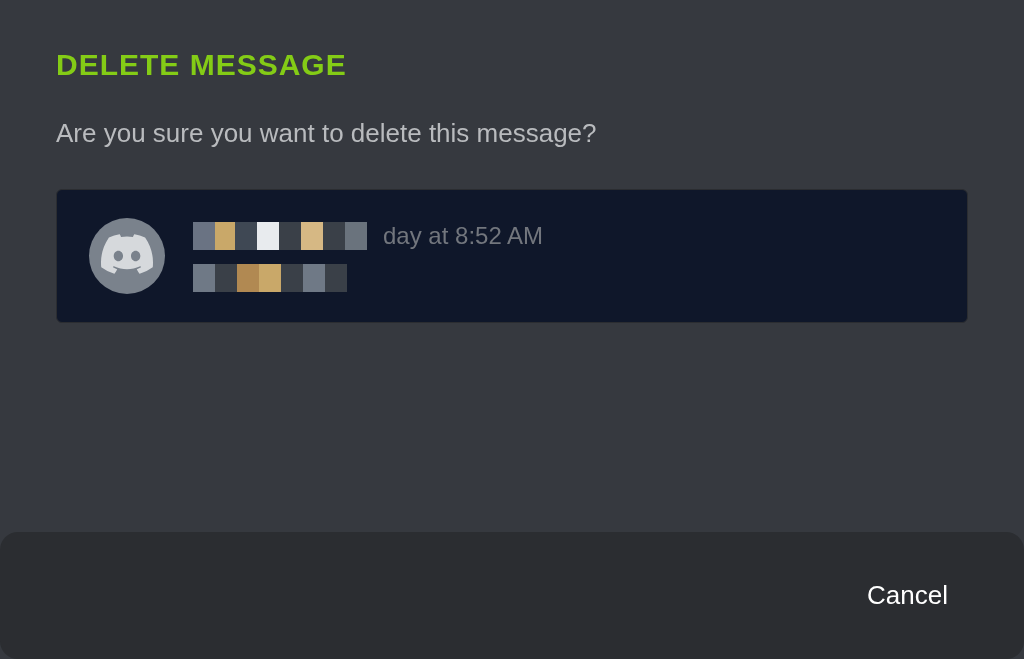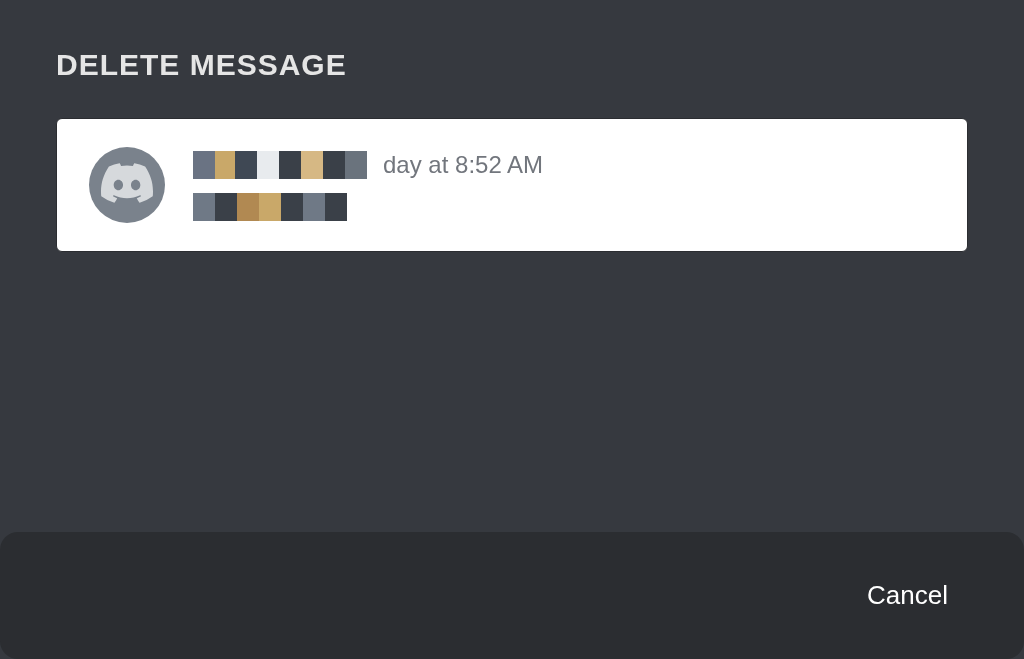--- a/index.html
+++ b/index.html
@@ -17,40 +17,40 @@
     .modal {
       width: 100%;
       height: 100%;
       display: flex;
       flex-direction: column;
     }
     .modal-header {
       padding: 48px 56px 16px 56px;
     }
     .modal-title {
-      color: #e5e5e5;
+      color: #84cc16;
       font-size: 30px;
       font-weight: 700;
       letter-spacing: 1px;
       text-transform: uppercase;
     }
     .modal-body {
       padding: 20px 56px 40px 56px;
       flex: 1;
     }
     .confirm-text {
       color: #b9bbbe;
       font-size: 26px;
       font-weight: 400;
       margin-bottom: 40px;
     }
     .message-preview {
       border: 1px solid #2b2d31;
       border-radius: 6px;
-      background: #ffffff;
+      background: #0f172a;
       padding: 28px 32px;
       display: flex;
       align-items: flex-start;
       gap: 28px;
     }
     .avatar {
       width: 76px;
       height: 76px;
       border-radius: 50%;
       background: #7a828c;
@@ -127,20 +127,21 @@
   </style>
 </head>
 <body>
 
 <div class="modal">
   <div class="modal-header">
     <h1 class="modal-title">DELETE MESSAGE</h1>
   </div>
 
   <div class="modal-body">
+    <p class="confirm-text">Are you sure you want to delete this message?</p>
 
     <div class="message-preview">
       <div class="avatar">
         <span>
           <svg viewBox="0 0 24 24" fill="#d6d9dc">
             <path d="M20.317 4.369a19.791 19.791 0 00-4.885-1.515.074.074 0 00-.079.037c-.21.375-.444.864-.608 1.25a18.27 18.27 0 00-5.487 0 12.64 12.64 0 00-.617-1.25.077.077 0 00-.079-.037A19.736 19.736 0 003.677 4.37a.07.07 0 00-.032.027C.533 9.046-.32 13.58.099 18.057a.082.082 0 00.031.057 19.9 19.9 0 005.993 3.03.078.078 0 00.084-.028c.462-.63.874-1.295 1.226-1.994a.076.076 0 00-.041-.106 13.107 13.107 0 01-1.872-.892.077.077 0 01-.008-.128 10.2 10.2 0 00.372-.292.074.074 0 01.077-.01c3.928 1.793 8.18 1.793 12.062 0a.074.074 0 01.078.01c.12.098.246.198.373.292a.077.077 0 01-.006.127 12.299 12.299 0 01-1.873.892.077.077 0 00-.041.107c.36.698.772 1.362 1.225 1.993a.076.076 0 00.084.028 19.839 19.839 0 006.002-3.03.077.077 0 00.032-.054c.5-5.177-.838-9.674-3.549-13.66a.061.061 0 00-.031-.03zM8.02 15.331c-1.183 0-2.157-1.085-2.157-2.419 0-1.333.956-2.419 2.157-2.419 1.21 0 2.176 1.096 2.157 2.42 0 1.333-.956 2.418-2.157 2.418zm7.975 0c-1.183 0-2.157-1.085-2.157-2.419 0-1.333.955-2.419 2.157-2.419 1.21 0 2.176 1.096 2.157 2.42 0 1.333-.946 2.418-2.157 2.418z"></path>
           </svg>
         </span>
       </div>
 

